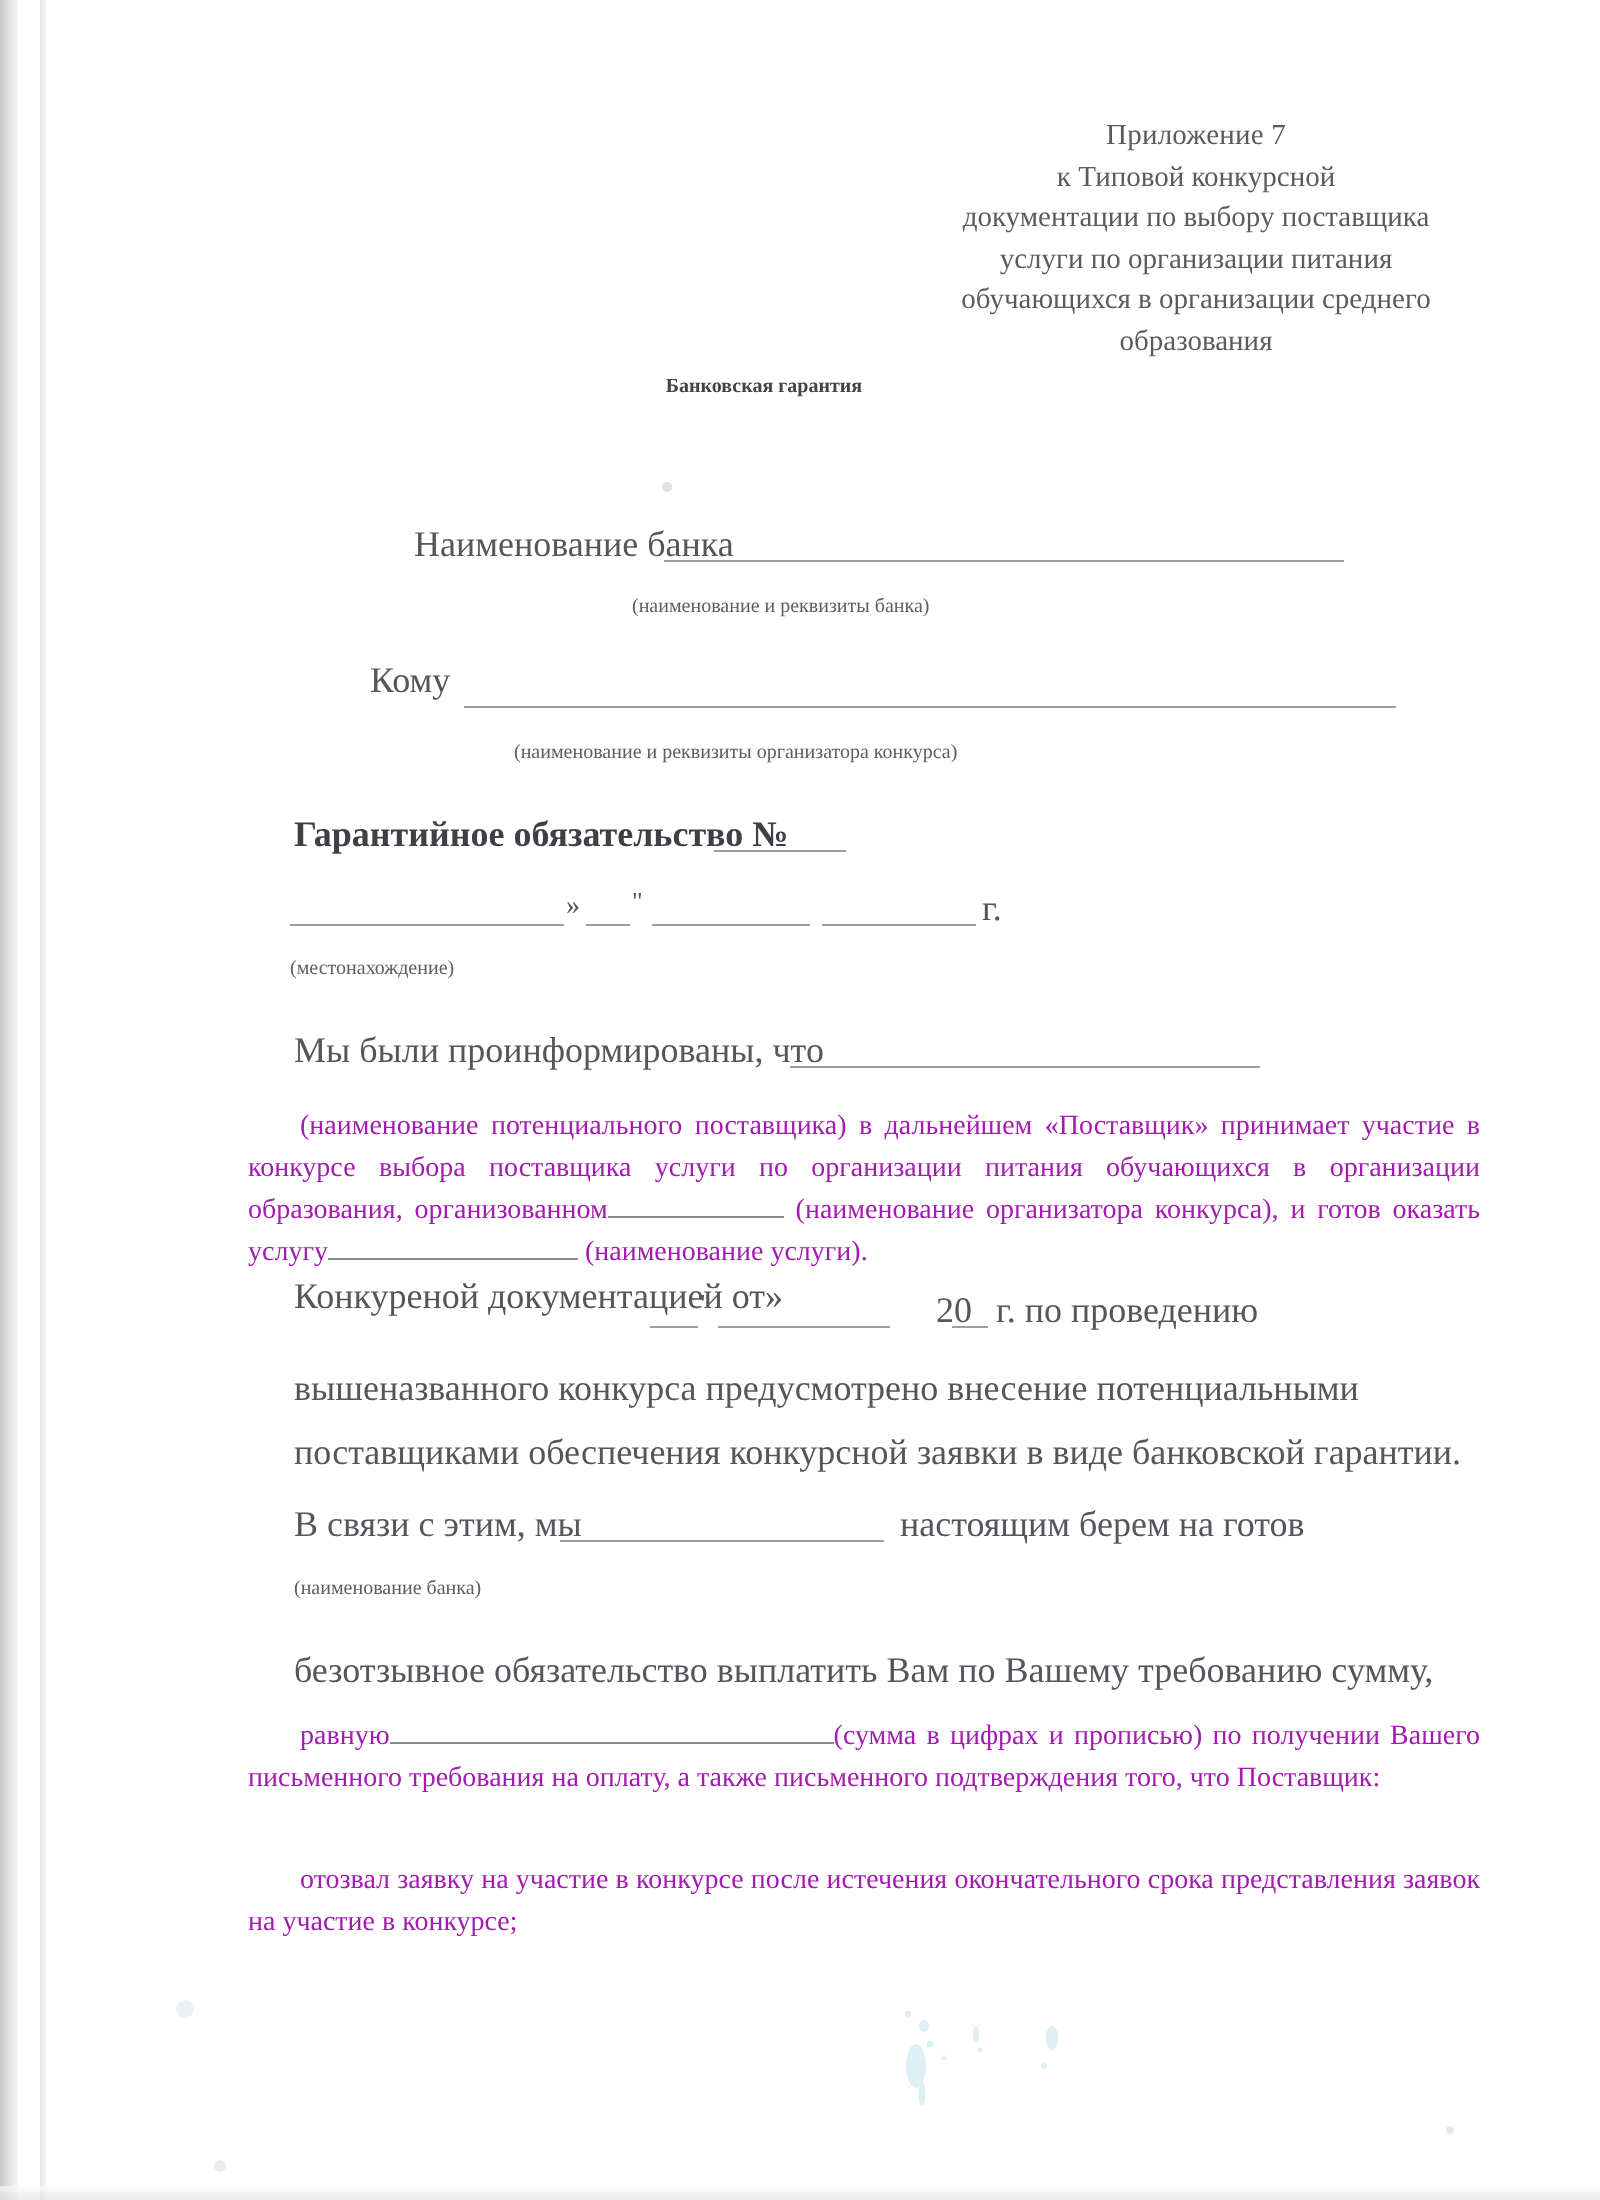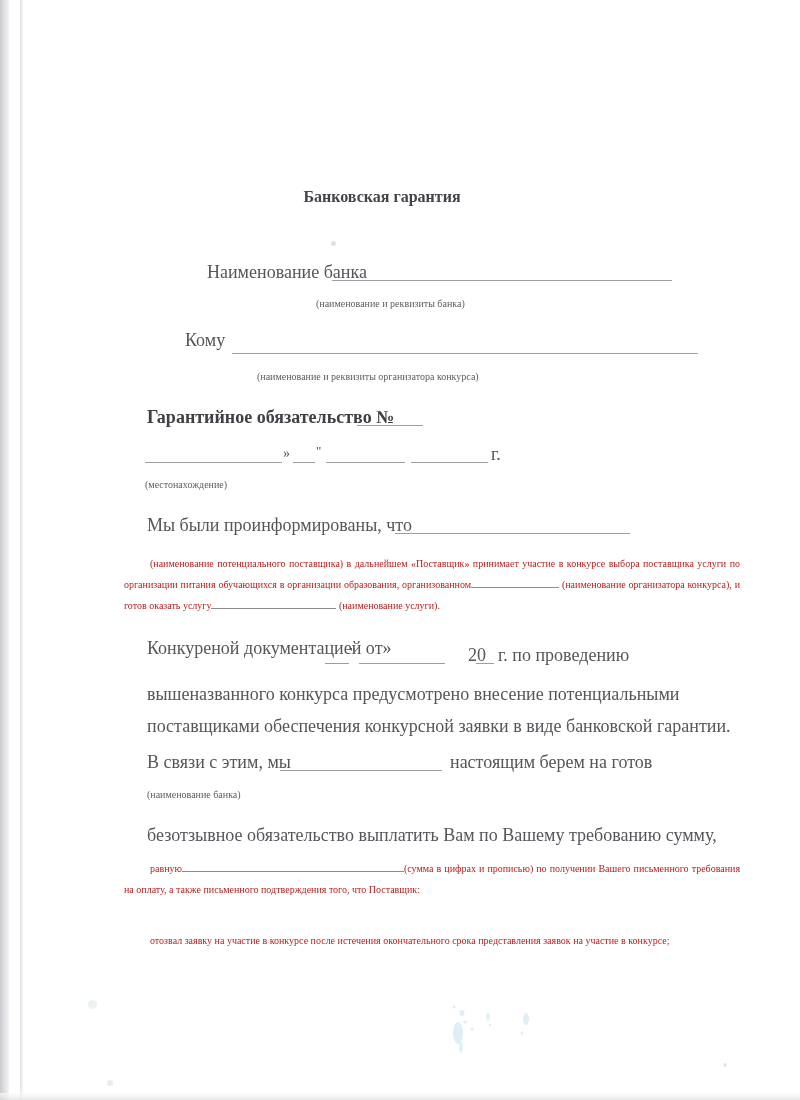--- a/index.html
+++ b/index.html
@@ -58,21 +58,21 @@
     color: #5a5a60;
   }
   .header-block .line:first-child { letter-spacing: .1px; }
 
   
   .doc-title {
     position: absolute;
     left: 0; top: 188px;
     width: 700px;
     text-align: center;
-    font-size: 16px;
+    font-size: 10px;
     font-weight: bold;
     color: #434349;
     padding-left: 64px;
     box-sizing: border-box;
   }
 
   
   .row {
     position: absolute;
     font-size: 18px;
@@ -93,24 +93,24 @@
   .rule {
     position: absolute;
     height: 1px;
     background: #8c8c93;
     opacity: .85;
   }
 
   
   .para {
     position: absolute;
-    font-size: 10px;
+    font-size: 14px;
     line-height: 21px;
     text-align: justify;
-    color: #b91c1c;
+    color: #a21caf;
     text-justify: inter-word;
   }
   .para .indent { display: inline-block; width: 26px; }
 
   .inline-blank {
     display: inline-block;
     border-bottom: 1px solid #8c8c93;
     vertical-align: baseline;
   }
 
@@ -128,20 +128,28 @@
 </style>
 </head>
 <body>
 
 <div class="page">
 
   <div class="scan-edge-outer"></div>
   <div class="scan-edge-inner"></div>
   <div class="scan-edge-bottom"></div>
 
+  <div class="header-block">
+    <div class="line">Приложение 7</div>
+    <div class="line">к Типовой конкурсной</div>
+    <div class="line">документации по выбору поставщика</div>
+    <div class="line">услуги по организации питания</div>
+    <div class="line">обучающихся в организации среднего</div>
+    <div class="line">образования</div>
+  </div>
 
   <div class="doc-title">Банковская гарантия</div>
 
   <div class="speck" style="left:331px; top:241px; width:5px; height:5px; background:#c9c9cf; opacity:.55;"></div>
 
   <div class="row" style="left:207px; top:262px;">Наименование банка</div>
   <div class="rule" style="left:332px; top:280px; width:340px;"></div>
   <div class="caption" style="left:316px; top:298px;">(наименование и реквизиты банка)</div>
 
   <div class="row" style="left:185px; top:330px;text-align:center;">Кому</div>

